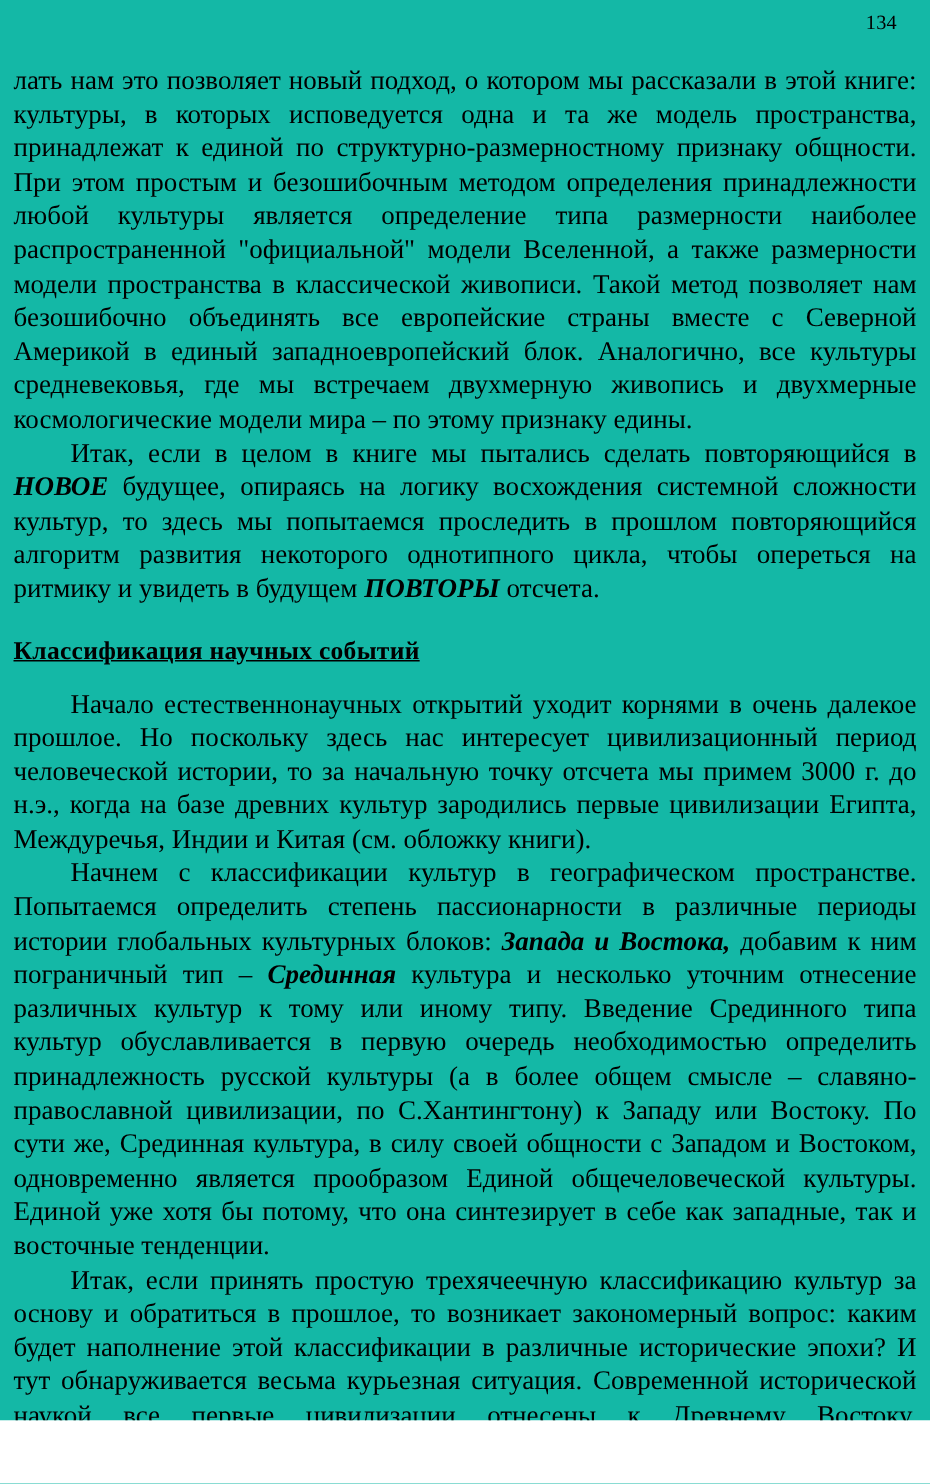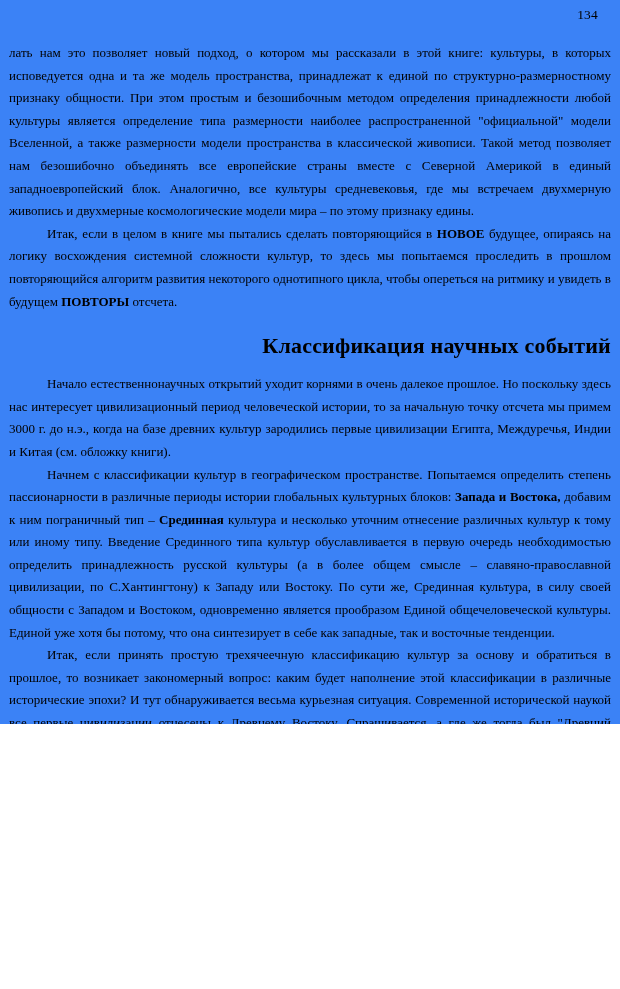--- a/index.html
+++ b/index.html
@@ -2,23 +2,23 @@
 <html><head>
 <meta charset="utf-8">
 <style>
   html, body {
     margin: 0;
     padding: 0;
     background: #ffffff;
   }
   .page {
     width: 620px;
-    height: 724px;
+    height: 947px;
     position: relative;
-    background: #3b82f6;
+    background: #14b8a6;
     font-family: "Liberation Serif", serif;
     color: #000000;
     box-sizing: border-box;
     overflow: hidden;
   }
   .page-number {
     position: absolute;
     top: 7px;
     right: 22px;
     font-family: "Liberation Serif", serif;
@@ -26,38 +26,39 @@
     letter-spacing: 0.2px;
   }
   .content {
     position: absolute;
     top: 42px;
     left: 9px;
     width: 602px;
   }
   p.para {
     margin: 0 0 0 0;
-    font-size: 13px;
+    font-size: 18px;
     line-height: 22.6px;
     text-align: justify;
     text-justify: inter-word;
     text-indent: 0;
     hyphens: none;
   }
   p.indent {
     text-indent: 38px;
   }
   h2.section-heading {
-    font-size: 22px;
+    font-size: 17px;
     font-weight: bold;
-    text-align: right;
+    text-align: left;
     margin: 20px 0 14px 0;
     letter-spacing: 0.2px;
+    text-decoration: underline;
   }
-  b { font-weight: bold; }
+  b { font-weight: bold; font-style: italic; }
 </style>
 </head>
 <body>
 
 <div class="page">
 
   <div class="page-number">134</div>
 
   <div class="content">
 

